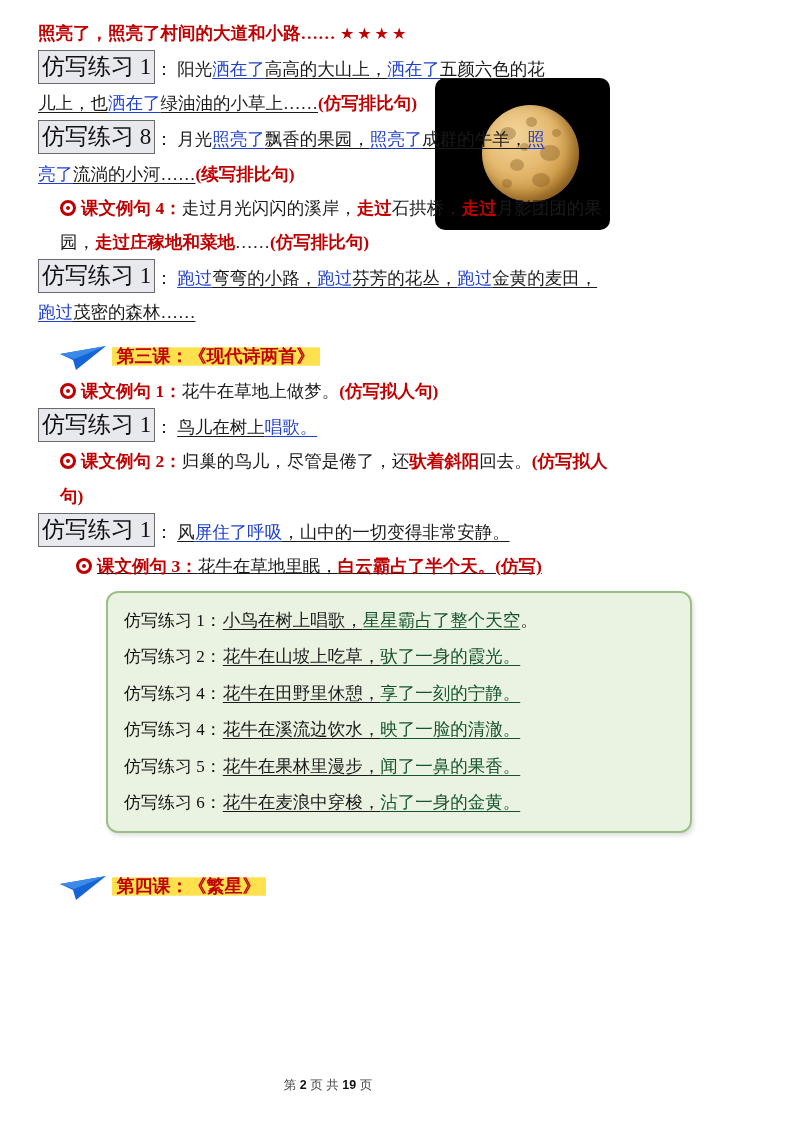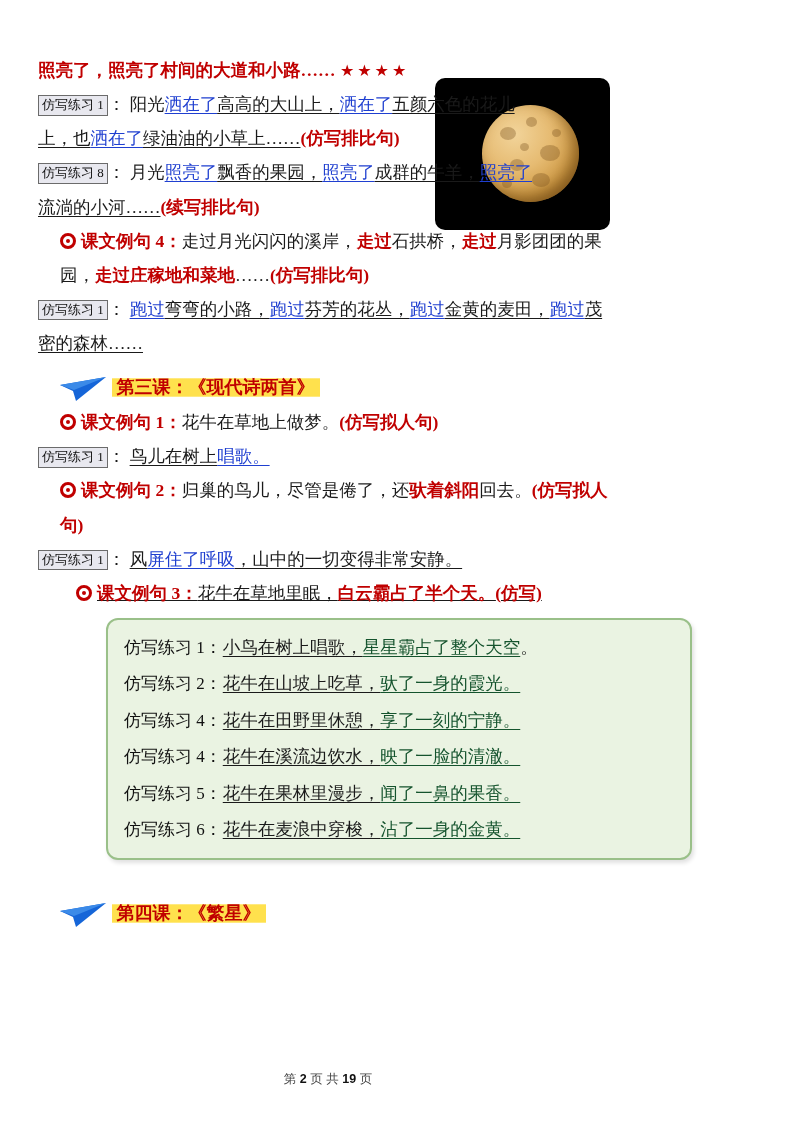--- a/index.html
+++ b/index.html
@@ -9,41 +9,41 @@
     height: 1122px;
     background: #ffffff;
     font-family: "Liberation Serif", "DejaVu Serif", serif;
     position: relative;
     overflow: hidden;
   }
   .page {
     position: relative;
     width: 656px;
     height: 1122px;
-    padding: 53px 44px 0 38px;
+    padding: 16px 44px 0 38px;
   }
   .line {
     position: relative;
     font-size: 17.5px;
     line-height: 1.95;
     color: #1a1a1a;
     white-space: normal;
   }
   .red { color: #c00000; font-weight: bold; }
   .blue-u { color: #1f3fd0; text-decoration: underline; text-underline-offset: 3px; }
   .black-u { color: #1a1a1a; text-decoration: underline; text-underline-offset: 3px; margin-top: 16px; }
   .purple-u { color: #14532d; text-decoration: underline; text-underline-offset: 3px; }
 
   
   .tag {
     display: inline-block;
     border: 1px solid #6b6b6b;
     background: #e8e8ef;
     padding: 0px 3px 1px 3px;
-    font-size: 13px;
+    font-size: 23px;
     line-height: 1.35;
     color: #111;
     vertical-align: 1px;
   }
   .indent2 { padding-left: 22px; }
 
   
   .ring {
     display: inline-block;
     width: 16px; height: 16px;
@@ -125,21 +125,21 @@
   }
   .gtag {
     display: inline-block;
     font-size: 17px;
     color: #111;
     margin-right: 1px;
   }
   .footer {
     position: absolute;
     left: 0; right: 0;
-    bottom: 34px;
+    bottom: 28px;
     text-align: center;
     font-size: 12.5px;
     color: #444;
     font-family: "Liberation Sans", sans-serif;
   }
   .footer b { color: #111; }
 </style>
 </head>
 <body>
 

